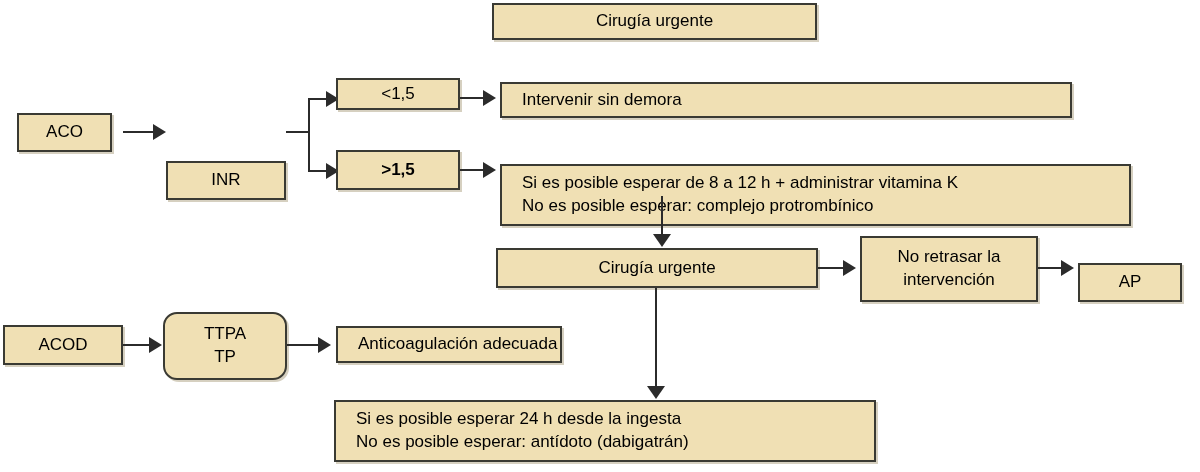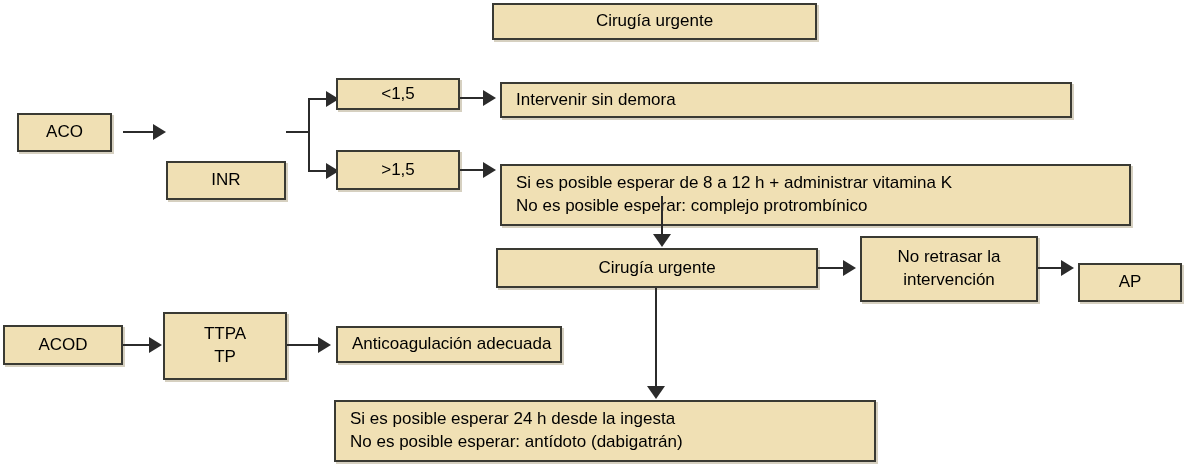--- a/index.html
+++ b/index.html
@@ -27,21 +27,21 @@
     align-items: center;
     box-shadow: 2px 2px 0 rgba(180,170,140,0.55);
   }
   .node.center {
     justify-content: center;
     text-align: center;
   }
   .node.left {
     justify-content: flex-start;
     text-align: left;
-    padding-left: 14px;
+    padding-left: 20px;
   }
   .node .txt { display: block; white-space: pre-line; }
   .conn {
     position: absolute;
     background: #2b2b2b;
   }
   .conn.h { height: 2px; }
   .conn.v { width: 2px; }
   .arrowhead {
     position: absolute;
@@ -83,21 +83,21 @@
   <div class="conn v" style="left:308px; top:98px; height:74px;"></div>
   <div class="conn h" style="left:308px; top:98px; width:20px;"></div>
   <div class="arrowhead right" style="left:326px; top:91px;"></div>
   <div class="conn h" style="left:308px; top:170px; width:20px;"></div>
   <div class="arrowhead right" style="left:326px; top:163px;"></div>
 
   <div class="node center" style="left:336px; top:78px; width:124px; height:32px;">
     <span class="txt">&lt;1,5</span>
   </div>
 
-  <div class="node center" style="left:336px; top:150px; width:124px; height:40px;">
+  <div class="node center" style="left:336px; top:150px; width:124px; height:40px;font-weight:bold;">
     <span class="txt">&gt;1,5</span>
   </div>
 
   <div class="conn h" style="left:460px; top:97px; width:25px;"></div>
   <div class="arrowhead right" style="left:483px; top:90px;"></div>
 
   <div class="conn h" style="left:460px; top:169px; width:25px;"></div>
   <div class="arrowhead right" style="left:483px; top:162px;"></div>
 
   <div class="node left" style="left:500px; top:82px; width:572px; height:36px;">
@@ -131,21 +131,21 @@
     <span class="txt">AP</span>
   </div>
 
   <div class="node center" style="left:3px; top:325px; width:120px; height:40px;">
     <span class="txt">ACOD</span>
   </div>
 
   <div class="conn h" style="left:123px; top:344px; width:28px;"></div>
   <div class="arrowhead right" style="left:149px; top:337px;"></div>
 
-  <div class="node center" style="left:163px; top:312px; width:124px; height:68px;">
+  <div class="node center" style="left:163px; top:312px; width:124px; height:68px;border-radius:14px;">
     <span class="txt">TTPA
 TP</span>
   </div>
 
   <div class="conn h" style="left:287px; top:344px; width:33px;"></div>
   <div class="arrowhead right" style="left:318px; top:337px;"></div>
 
   <div class="node left" style="left:336px; top:326px; width:226px; height:37px;">
     <span class="txt">Anticoagulación adecuada</span>
   </div>

